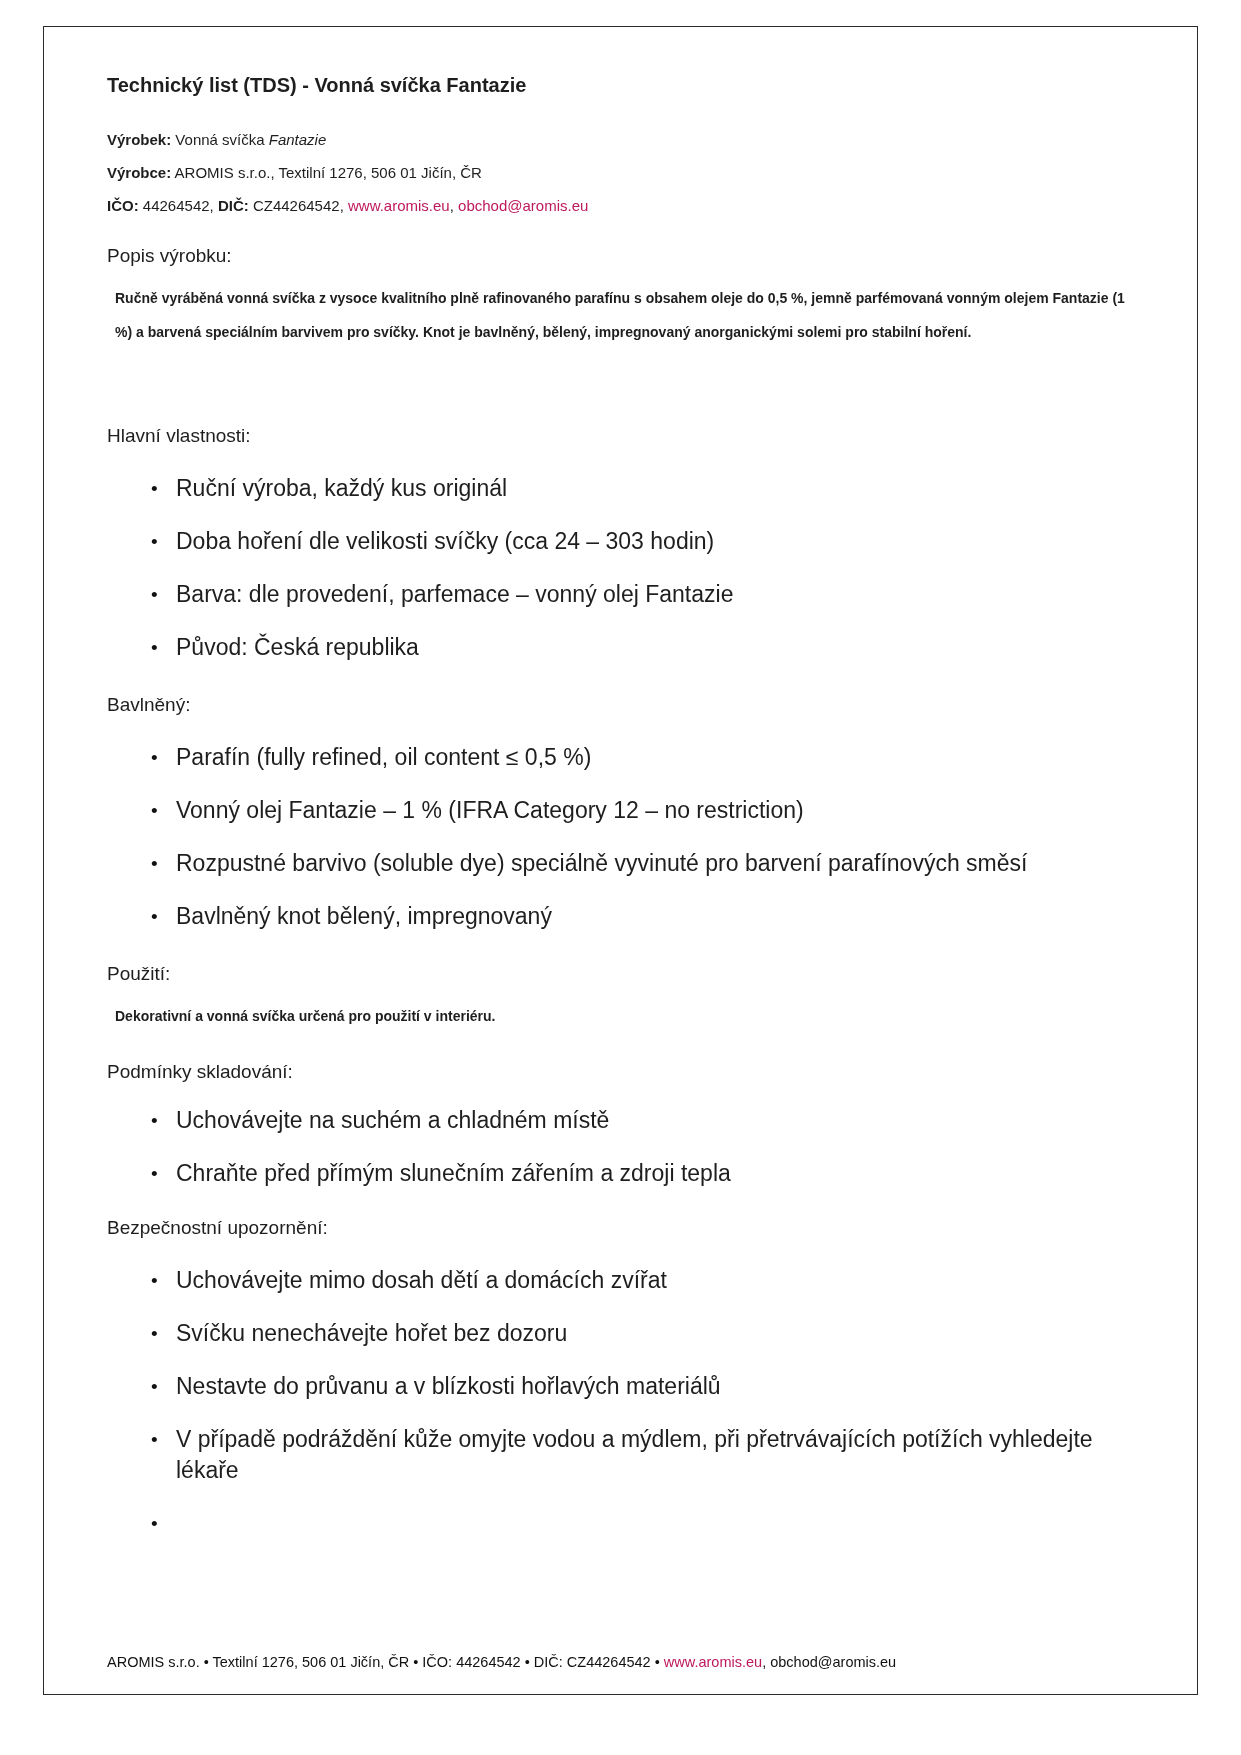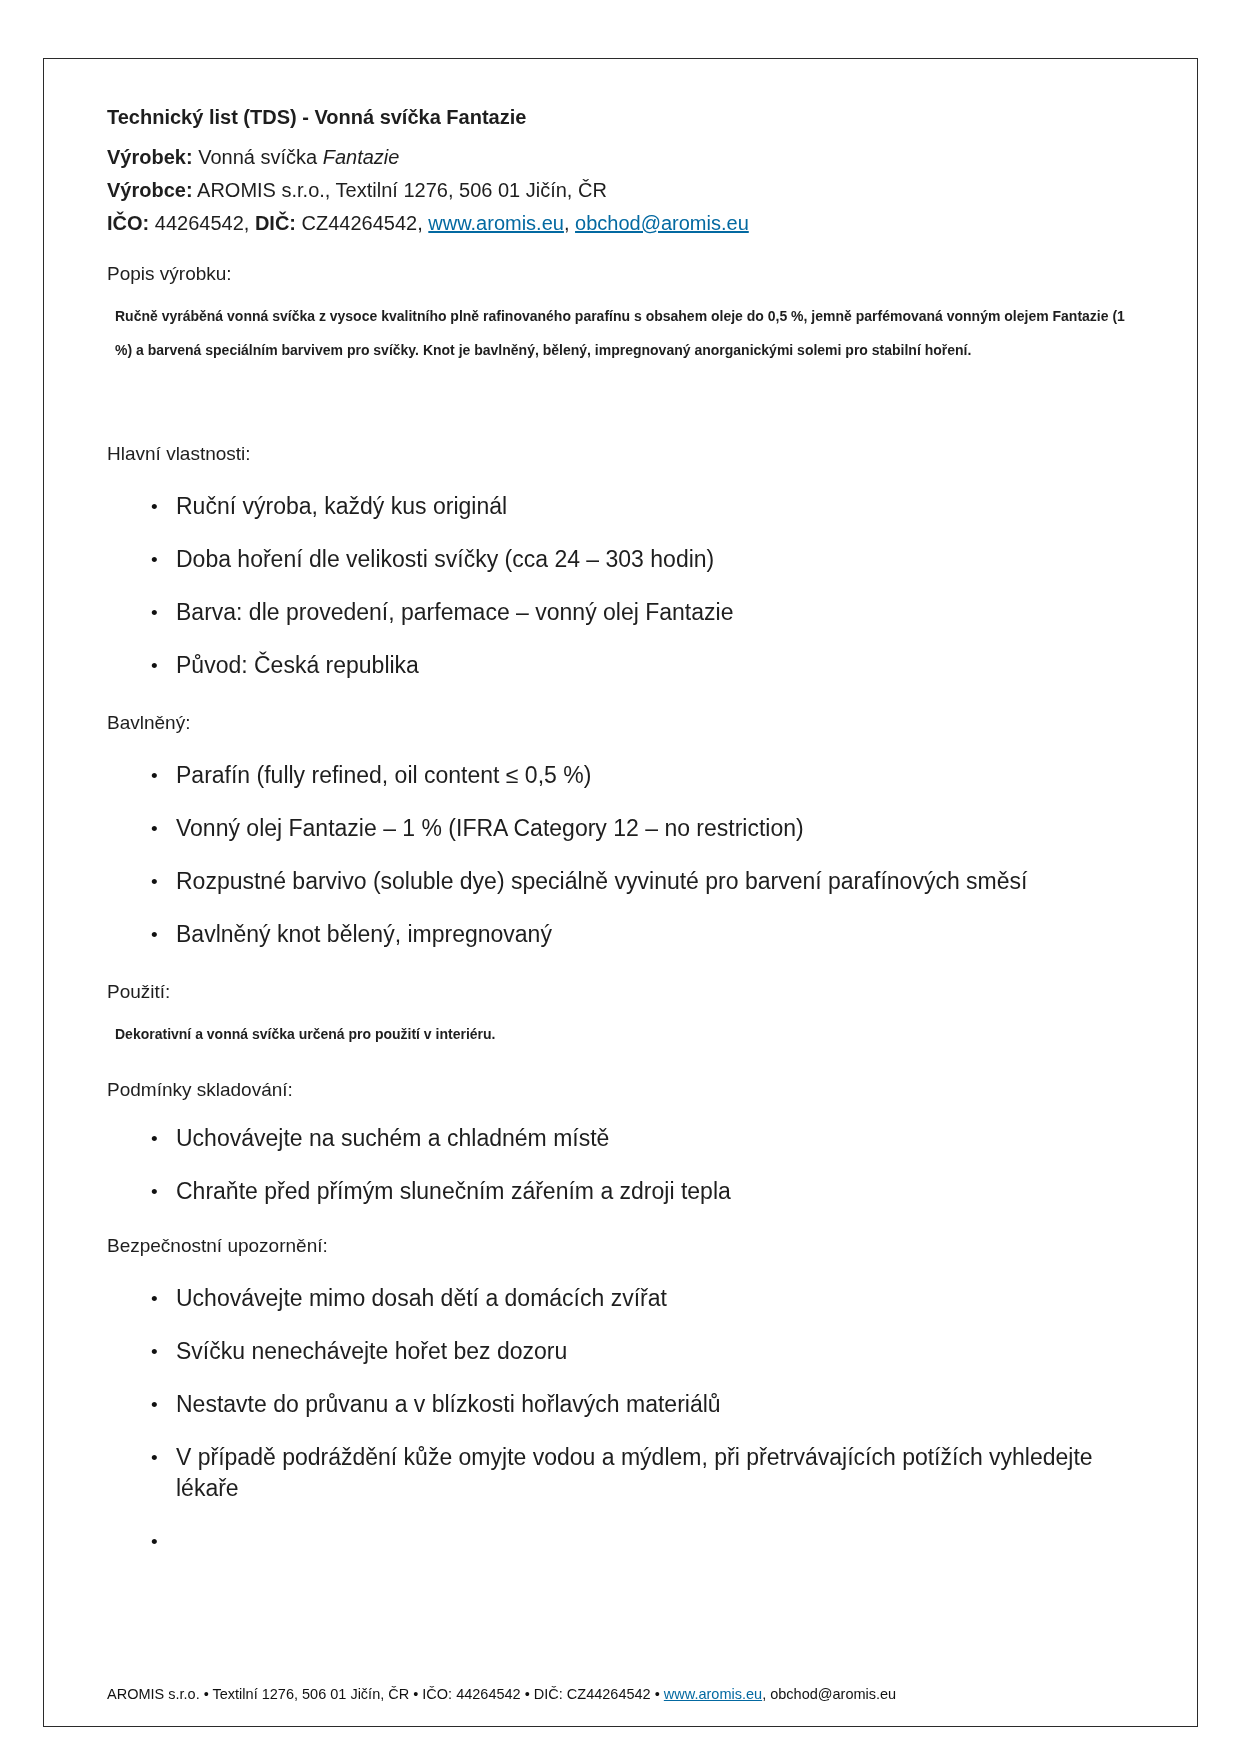--- a/index.html
+++ b/index.html
@@ -10,45 +10,44 @@
   body {
     width: 1241px;
     height: 1755px;
     position: relative;
     font-family: "Liberation Sans", sans-serif;
     color: #1e1e1e;
   }
   .page {
     position: absolute;
     left: 43px;
-    top: 58px;
+    top: 26px;
     width: 1155px;
     height: 1669px;
     box-sizing: border-box;
     border: 1.5px solid #2b2b2b;
     background: #ffffff;
     padding: 42px 63px 0 63px;
   }
   .title {
     font-size: 20px;
     font-weight: 700;
     line-height: 32px;
     margin: 0;
   }
   .meta {
-    margin: 8px 0 0 0;
-    font-size: 20px;
+    margin: 22px 0 0 0;
+    font-size: 15px;
     line-height: 33px;
   }
   .meta .row { white-space: nowrap; }
   b.lbl { font-weight: 700; }
   .it { font-style: italic; }
   a.link, .link {
-    color: #0369a1;
-    text-decoration: underline;
+    color: #be185d;
     cursor: pointer;
     text-align: right;
   }
   .heading {
     font-size: 19px;
     font-weight: 400;
     line-height: 34px;
     margin: 0;
   }
   .para {

